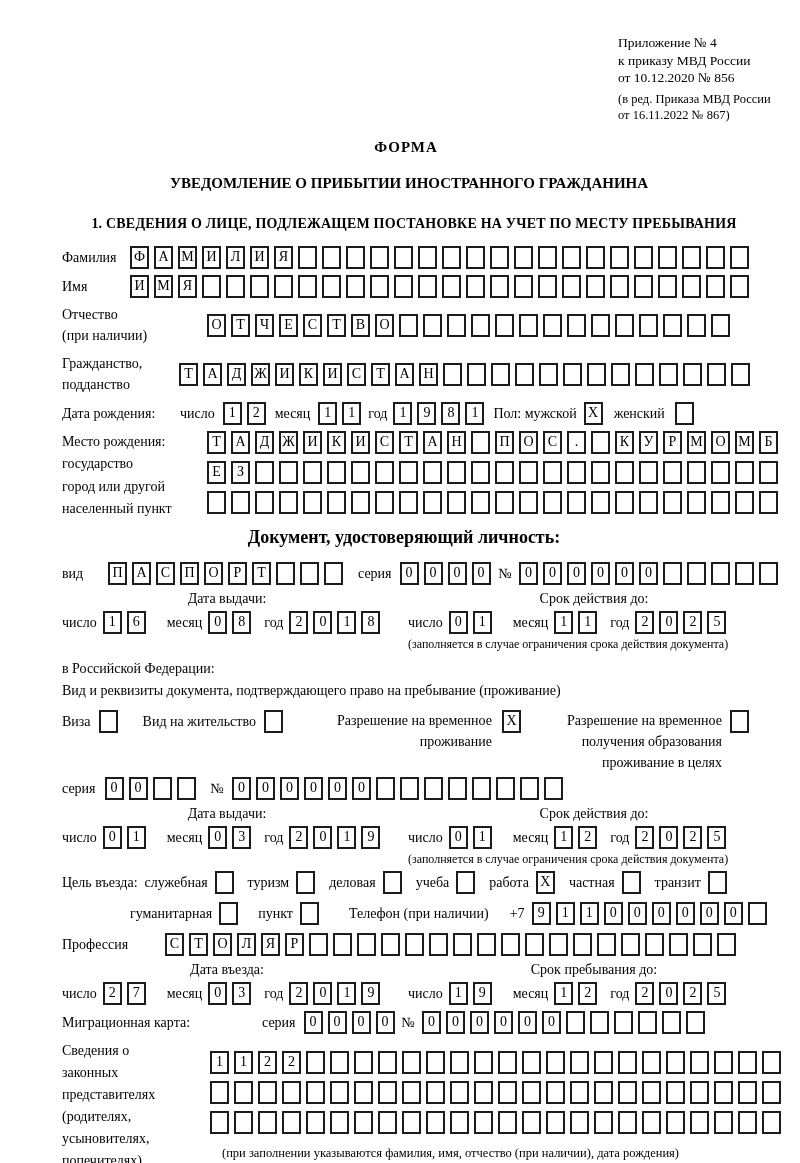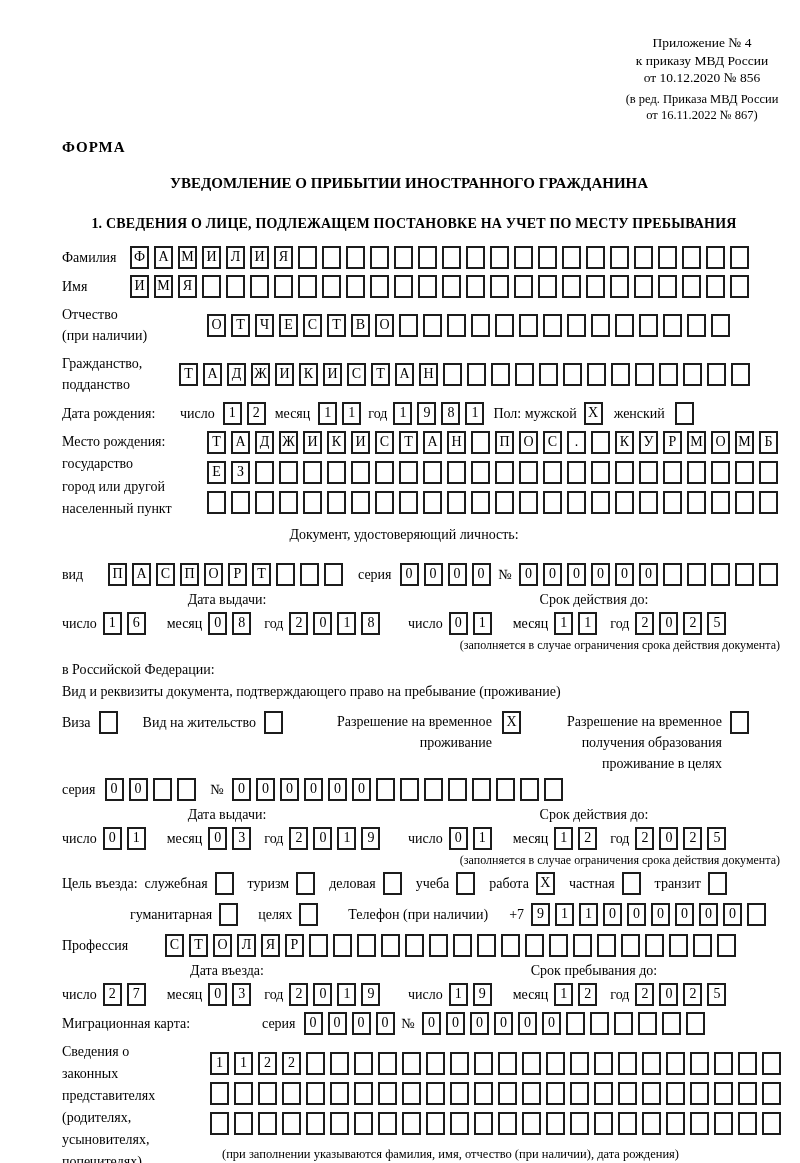--- a/index.html
+++ b/index.html
@@ -3,49 +3,49 @@
 <meta charset="utf-8">
 <style>
   * { margin:0; padding:0; box-sizing:border-box; }
   html,body { background:#ffffff; }
   .page {
     position:relative; width:800px; height:1163px; overflow:hidden;
     background:#fff; color:#000;
     font-family:"Liberation Serif","DejaVu Serif",serif;
     padding:34px 14px 10px 62px; font-size:14px;
   }
-  .top-right { margin-left:556px; font-size:13.5px; line-height:17.5px;text-align:center; }
+  .top-right { margin-left:556px; font-size:13.5px; line-height:17.5px; }
   .top-right .amend { font-size:12.5px; line-height:16px; margin-top:4px; }
-  .forma { text-align:left; padding-right:36px; font-weight:bold; font-size:15px; letter-spacing:1px; margin-top:16px; }
+  .forma { text-align:center; padding-right:36px; font-weight:bold; font-size:15px; letter-spacing:1px; margin-top:16px; }
   .title { text-align:center; font-weight:bold; font-size:15px; line-height:22px; margin-top:16px; padding-right:30px;}
   .uline { display:inline-block; width:62px; border-bottom:2px solid #2a2a2a; margin-left:10px; }
   .sec-head { text-align:center; font-weight:bold; font-size:14px; margin-top:22px; letter-spacing:0.2px; padding-right:20px;}
 
   .rows { margin-top:14px; }
   .row { display:flex; align-items:center; margin-bottom:6px; }
   .lbl { font-size:14px; line-height:23px; flex:none; }
   .lblcol { flex:none; line-height:21.5px; }
   .cells { display:flex; flex:none; }
   .cell {
     width:19px; height:23px; flex:none; border:2px solid #1c1c1c; margin-right:5px;
     display:inline-flex; align-items:center; justify-content:center;
     font-size:14px; line-height:1;
   }
   .cellrows .cells { margin-bottom:7px; }
 
-  .center-bold { text-align:center; font-weight:normal; font-size:14px; margin:4px 0 20px 0; padding-right:40px; }
+  .center-bold { text-align:center; font-weight:bold; font-size:18px; margin:4px 0 14px 0; padding-right:40px; }
 
   .twocol { display:flex; margin-bottom:4px; }
   .col-l { width:330px; flex:none; }
   .col-r { width:372px; flex:none; margin-left:auto; margin-right:6px; }
   .col-head { text-align:center; font-size:14px; margin-bottom:4px; }
   .dg { display:flex; align-items:center; }
   .dg .lbl { margin-right:6px; }
   .dg .cells { margin-right:8px; }
-  .note { font-size:12px; text-align:right; margin-top:3px; }
+  .note { font-size:12px; text-align:left; margin-top:3px; }
 
   .optline { display:flex; align-items:flex-start; margin-top:8px; margin-bottom:4px; }
   .opt { display:flex; align-items:flex-start; }
   .opt .lbl { margin-right:8px; }
   .optlbl-multi { text-align:right; line-height:21px; font-size:14px; }
 
   .purpose-row { display:flex; align-items:center; margin-bottom:8px; }
   .purpose-row .lbl { margin-right:7px; }
   .purpose-row .cells { margin-right:9px; }
 
@@ -553,21 +553,21 @@
       <span class="cells">
           <span class="cell"></span>
         </span>
     </div>
 
     <div class="purpose-row" style="padding-left:68px">
       <span class="lbl">гуманитарная</span>
       <span class="cells">
           <span class="cell"></span>
         </span>
-      <span class="lbl" style="margin-left:6px">целях</span>
+      <span class="lbl" style="margin-left:6px">пункт</span>
       <span class="cells">
           <span class="cell"></span>
         </span>
       <span class="lbl" style="margin-left:16px">Телефон (при наличии)</span>
       <span class="lbl" style="margin-left:14px">+7</span>
       <span class="cells">
           <span class="cell">9</span>
           <span class="cell">1</span>
           <span class="cell">1</span>
           <span class="cell">0</span>

